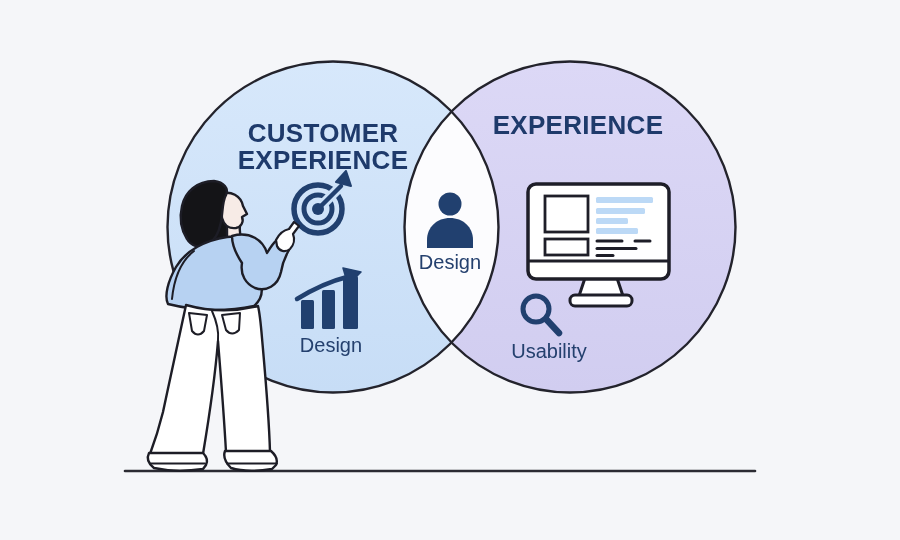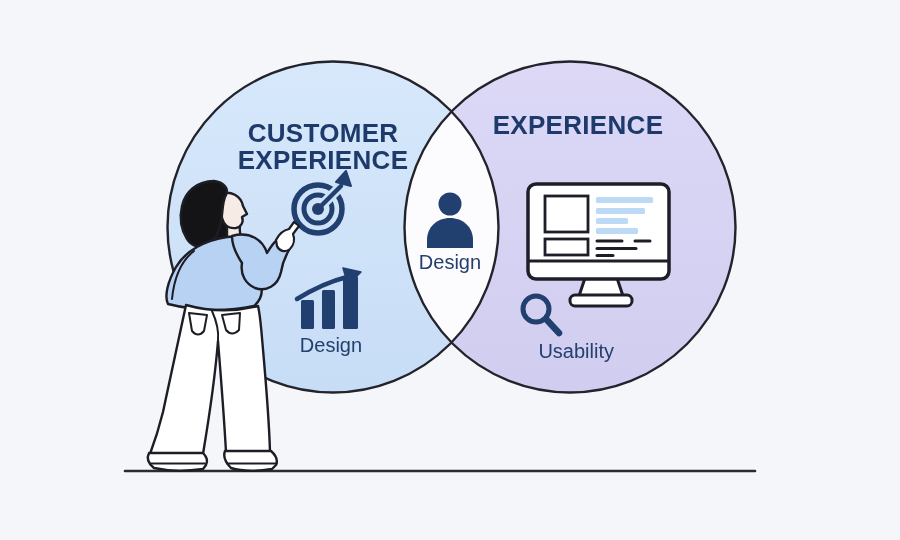--- a/index.html
+++ b/index.html
@@ -15,21 +15,21 @@
   }
   .t-title span{display:block;}
   .title-left{left:208px;top:120px;width:230px;}
   .title-right{left:463px;top:112px;width:230px;}
   .t-label{
     position:absolute;color:#24406e;font-size:20px;text-align:center;width:130px;
   }
   .lbl-journey{left:272px;top:243px;}
   .lbl-brand{left:266px;top:334px;}
   .lbl-design{left:385px;top:251px;}
-  .lbl-usability{left:484px;top:340px;text-align:right;}
+  .lbl-usability{left:484px;top:340px;}
 </style>
 </head>
 <body>
 
 <div class="stage">
 
   <svg width="900" height="540" viewBox="0 0 900 540">
     <defs>
       <linearGradient id="gl" x1="0" y1="0" x2="0" y2="1">
         <stop offset="0" stop-color="#d7e8fb"></stop>

